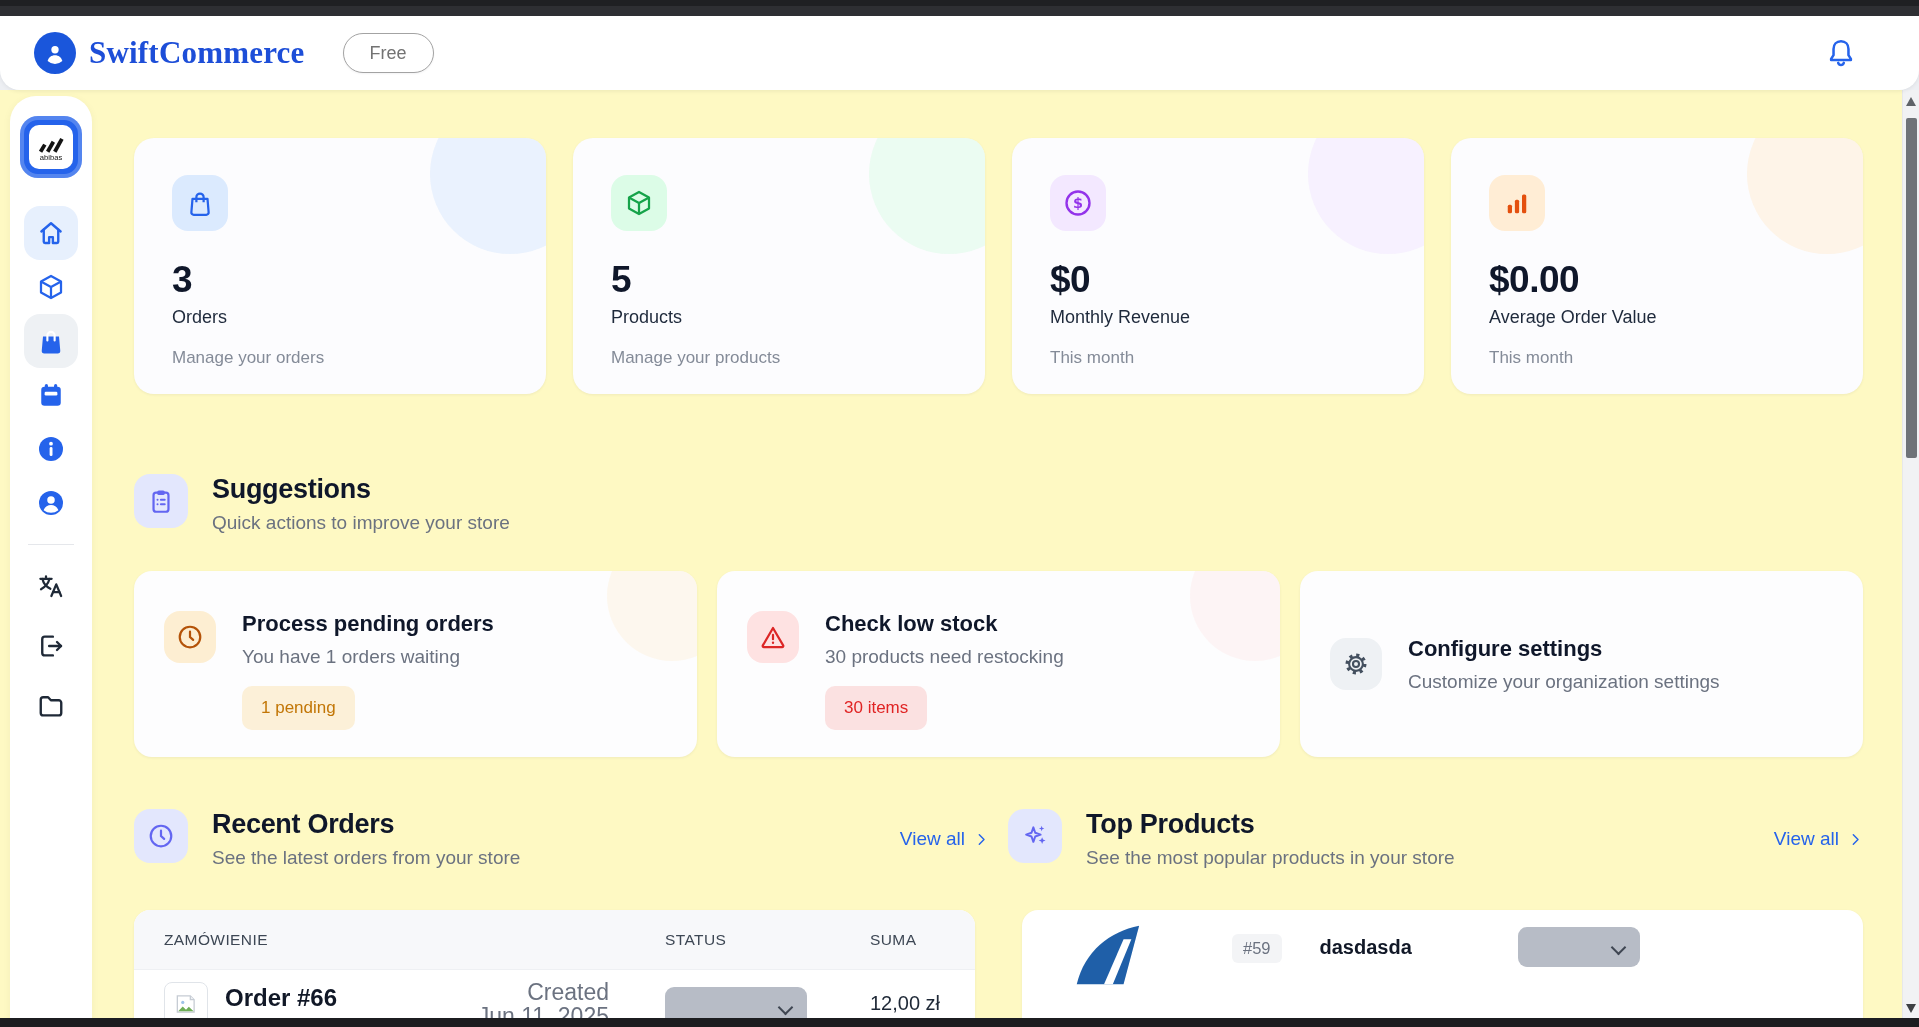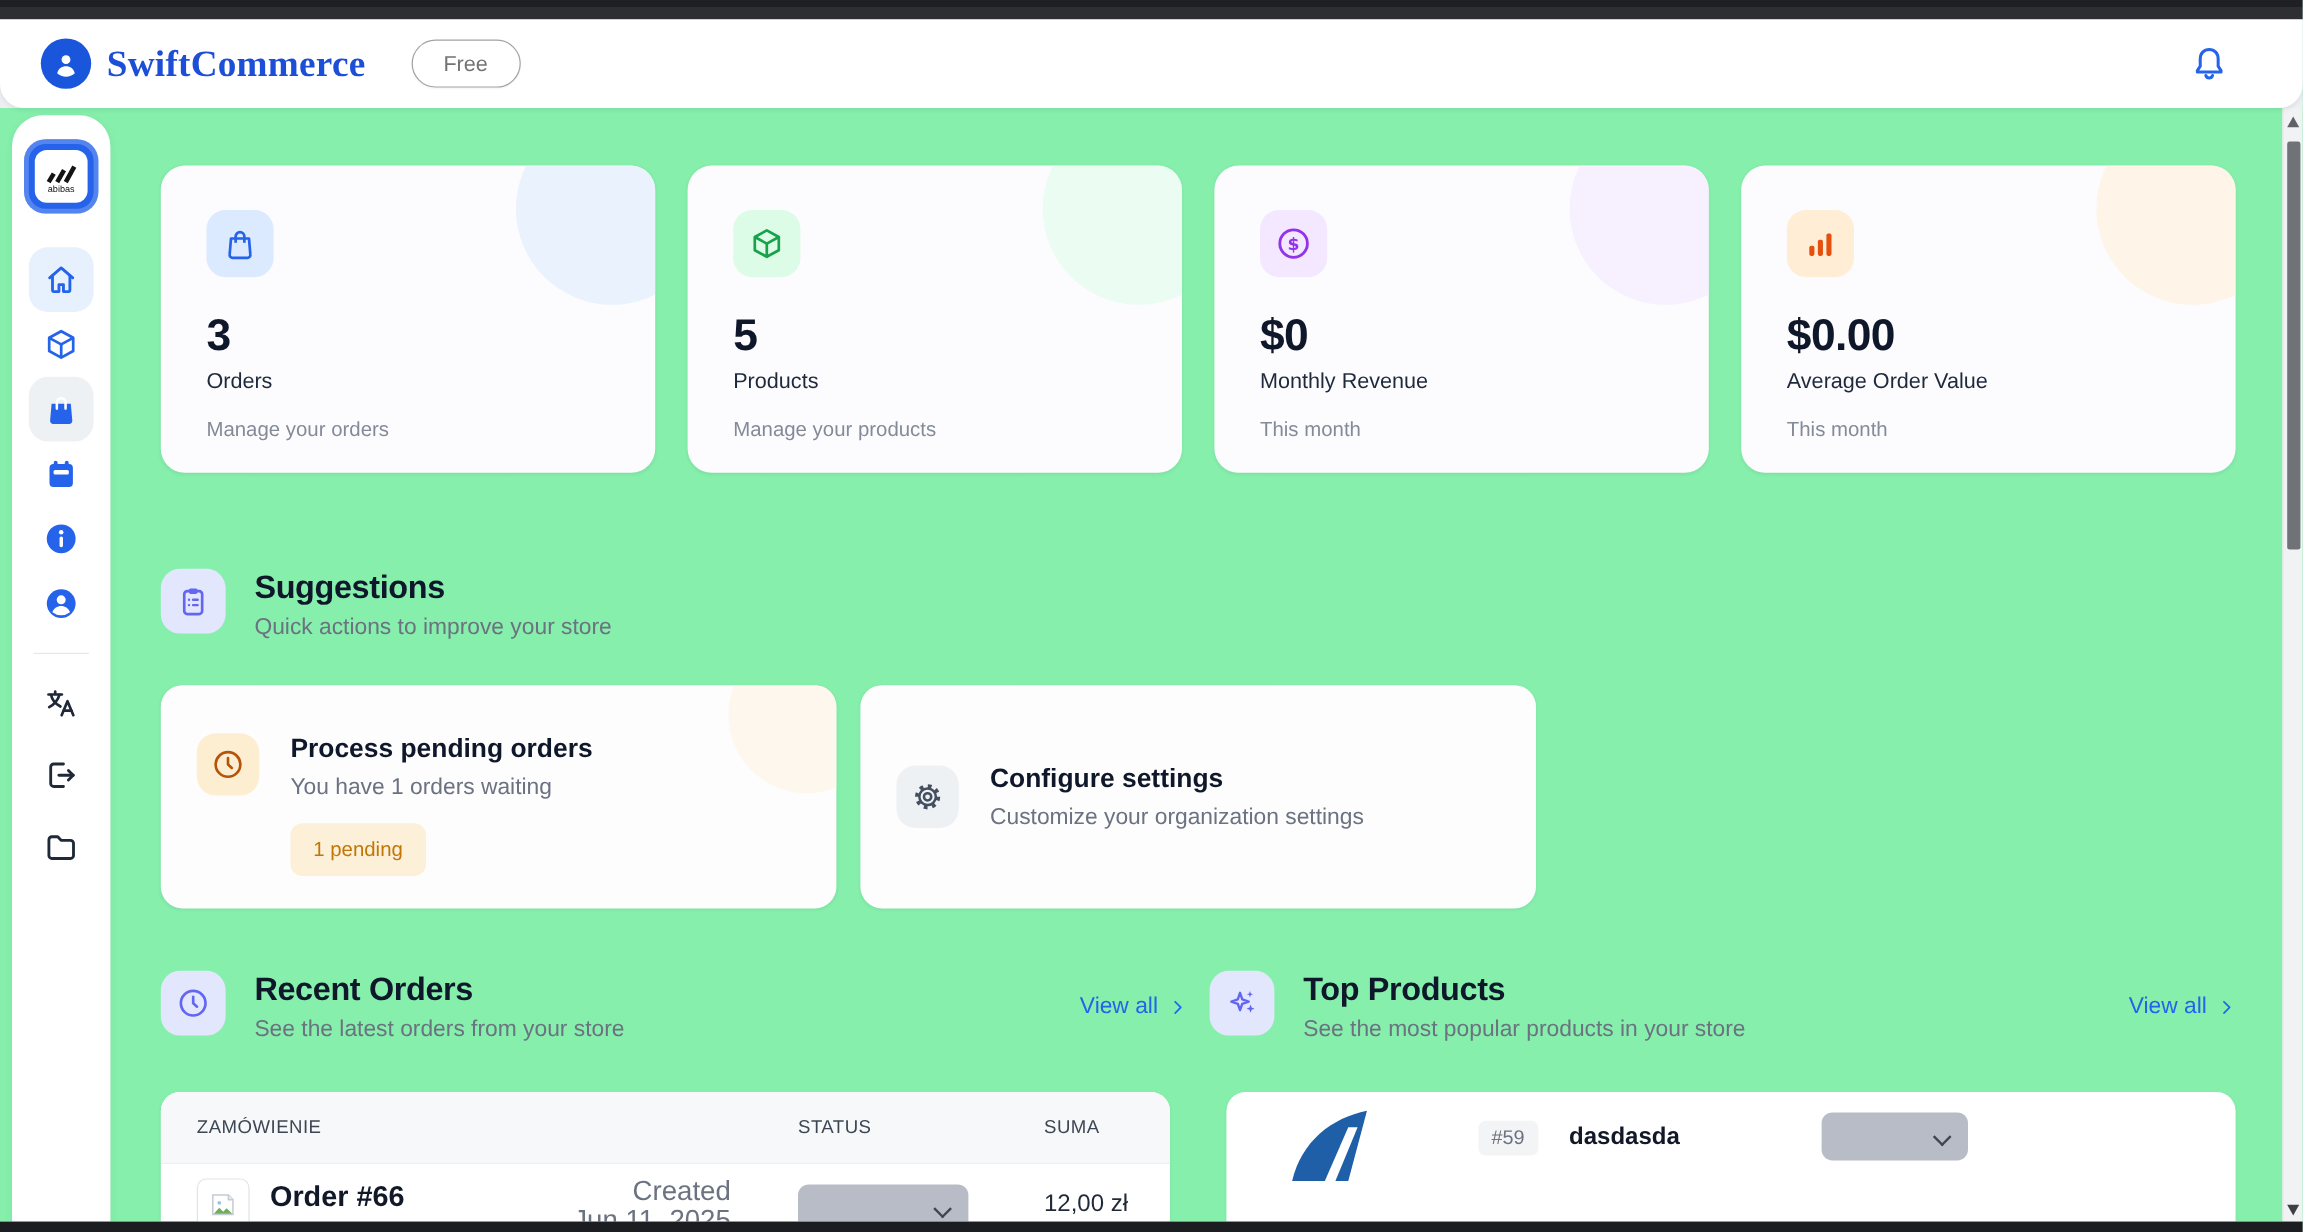--- a/index.html
+++ b/index.html
@@ -11,21 +11,21 @@
   .bottombar { position:absolute; bottom:0; left:0; width:100%; height:9px; background:#1c1d20; z-index:60; }
 
   
   .header { position:absolute; top:16px; left:0; right:0; height:74px; background:#ffffff; border-radius:0 0 20px 20px; box-shadow:0 1px 4px rgba(15,23,42,.08); display:flex; align-items:center; padding:0 34px; z-index:50; }
   .brand-avatar { width:42px; height:42px; border-radius:50%; background:#1a56db; display:flex; align-items:center; justify-content:center; flex:0 0 auto; cursor:pointer; }
   .brand-name { font-family:"Liberation Serif","DejaVu Serif",serif; font-size:31px; font-weight:600; color:#1d4ed8; margin-left:13px; letter-spacing:.2px; }
   .plan-badge { margin-left:38px; height:40px; padding:0 26px; display:flex; align-items:center; border:1px solid #a3a3a3; border-radius:20px; box-shadow:0 1px 2px rgba(15,23,42,.05); font-size:18px; color:#737373; background:#fff; cursor:pointer; }
   .bell-btn { margin-left:auto; margin-right:26px; width:36px; height:36px; display:flex; align-items:center; justify-content:center; cursor:pointer; background:none; border:none; }
 
   
-  .canvas { position:absolute; top:90px; left:0; right:0; bottom:9px; overflow:hidden; background:#86efac; }
+  .canvas { position:absolute; top:90px; left:0; right:0; bottom:9px; overflow:hidden; background:#fef9c3; }
 
   
   .sidebar { position:absolute; left:10px; top:6px; bottom:-40px; width:82px; background:#ffffff; border-radius:26px; box-shadow:0 2px 8px rgba(15,23,42,.05); display:flex; flex-direction:column; align-items:center; padding-top:20px; z-index:10; }
   .org-btn { width:62px; height:62px; border-radius:18px; background:#2563eb; display:flex; align-items:center; justify-content:center; margin-bottom:28px; cursor:pointer; border:none; box-shadow:inset 0 0 0 4px rgba(255,255,255,.22); }
   .org-inner { width:44px; height:44px; border-radius:10px; background:#fff; display:flex; align-items:center; justify-content:center; }
   .nav-btn { width:54px; height:54px; border-radius:16px; display:flex; align-items:center; justify-content:center; cursor:pointer; background:none; border:none; }
   .nav-btn.active { background:#e7f0fd; }
   .nav-btn.soft { background:#eef1f4; }
   .nav-divider { width:46px; border-top:1px solid #e5e7eb; margin:14px 0; }
   .nav-btn.gap { margin-bottom:6px; }
@@ -91,21 +91,21 @@
   .o-text { margin-left:17px; margin-top:14px; }
   .o-name { font-size:24px; font-weight:600; color:#111827; }
   .o-id { margin-top:7px; font-size:16px; color:#9aa1ab; }
   .created { margin-left:auto; margin-top:10px; text-align:right; padding-right:56px; }
   .created div { font-size:23px; color:#6b7280; line-height:24px; }
   .sel { width:142px; height:40px; margin-top:17px; border-radius:9px; background:#b7bcc6; border:none; position:relative; cursor:pointer; }
   .sel:after { content:""; position:absolute; right:16px; top:15px; width:9px; height:9px; border-right:2px solid #3f4652; border-bottom:2px solid #3f4652; transform:rotate(45deg); }
   .price { margin-top:22px; font-size:20px; font-weight:500; color:#1f2937; }
   .p-imgbox { width:80px; height:80px; margin-left:15px; margin-top:4px; flex:0 0 auto; }
   .p-badge { margin-left:85px; margin-top:24px; background:#f3f4f6; border-radius:6px; padding:5px 11px; font-size:16.5px; color:#6b7280; }
-  .p-name { margin-left:26px; margin-top:26px; font-size:20px; font-weight:600; color:#111827; }
+  .p-name { margin-left:38px; margin-top:26px; font-size:20px; font-weight:600; color:#111827; }
   .sel.p { width:122px; margin-left:auto; margin-right:80px; }
 
   
   .scrollbar { position:absolute; right:0; top:0; bottom:-9px; width:17px; background:#f1f2f4; border-left:1px solid #e7e8ea; z-index:40; }
   .sb-up { position:absolute; top:7px; left:3px; width:0; height:0; border-left:5.5px solid transparent; border-right:5.5px solid transparent; border-bottom:9px solid #5f6368; cursor:pointer; }
   .sb-down { position:absolute; bottom:14px; left:3px; width:0; height:0; border-left:5.5px solid transparent; border-right:5.5px solid transparent; border-top:9px solid #3d4043; cursor:pointer; }
   .sb-thumb { position:absolute; top:28px; left:3px; width:11px; height:340px; background:#6f7378; border-radius:2px; cursor:pointer; }
 
   svg { display:block; }
 </style>
@@ -333,20 +333,35 @@
               <path d="M12 7.4V12l2.7 2.5" fill="none" stroke="#b45309" stroke-width="1.9" stroke-linecap="round"></path>
             </svg>
         </div>
         <div>
           <div class="sug-title">Process pending orders</div>
           <div class="sug-sub">You have 1 orders waiting</div>
           <span class="chip">1 pending</span>
         </div>
       </div>
 
+      <div class="sug-card s-rose">
+        <div class="sug-deco"></div>
+        <div class="sug-ico">
+          <svg width="28" height="28" viewBox="0 0 24 24">
+              <path d="M12 4.3 20.7 19.2a1 1 0 0 1-.9 1.5H4.2a1 1 0 0 1-.9-1.5z" fill="none" stroke="#dc2626" stroke-width="1.9" stroke-linejoin="round"></path>
+              <path d="M12 10.2v3.7" stroke="#dc2626" stroke-width="1.9" stroke-linecap="round"></path>
+              <circle cx="12" cy="16.9" r="1" fill="#dc2626"></circle>
+            </svg>
+        </div>
+        <div>
+          <div class="sug-title">Check low stock</div>
+          <div class="sug-sub">30 products need restocking</div>
+          <span class="chip">30 items</span>
+        </div>
+      </div>
 
       <div class="sug-card s-slate centered">
         <div class="sug-ico">
           <svg width="28" height="28" viewBox="0 0 24 24">
               <circle cx="12" cy="12" r="7.4" fill="none" stroke="#44505f" stroke-width="3.2" stroke-dasharray="2.6 3.2"></circle>
               <circle cx="12" cy="12" r="5.9" fill="none" stroke="#44505f" stroke-width="1.8"></circle>
               <circle cx="12" cy="12" r="2.6" fill="none" stroke="#44505f" stroke-width="1.8"></circle>
             </svg>
         </div>
         <div>

